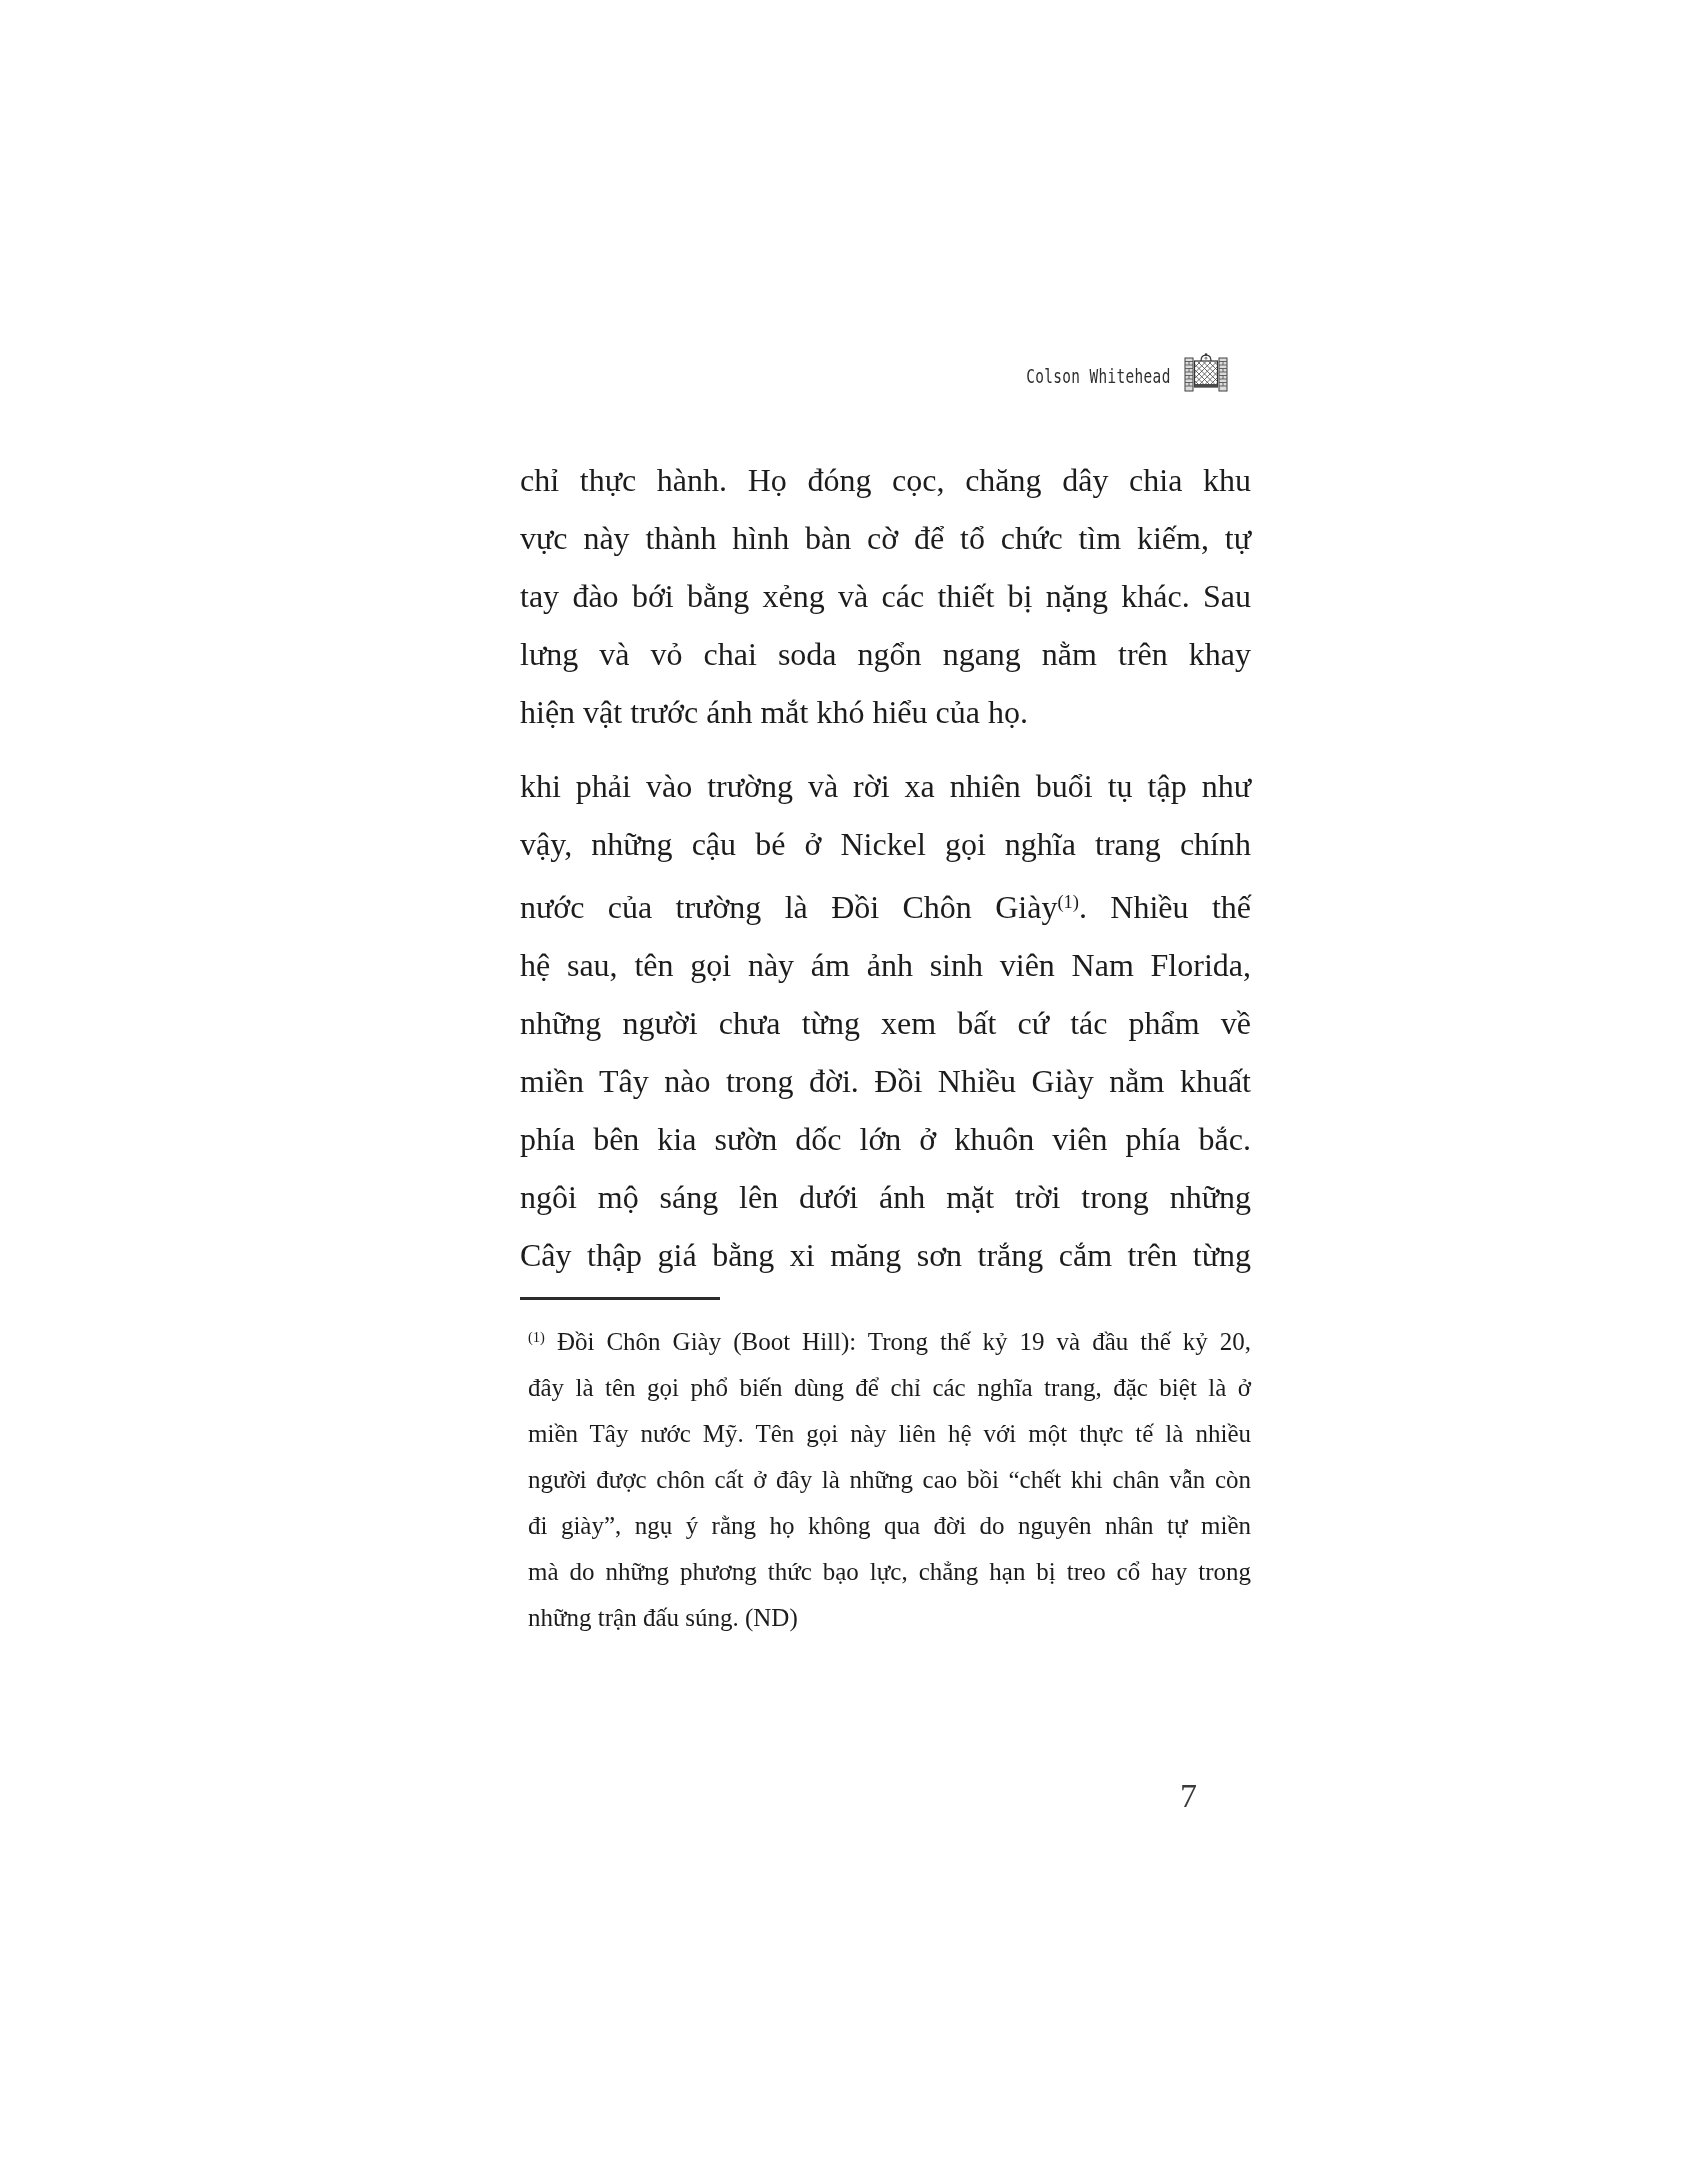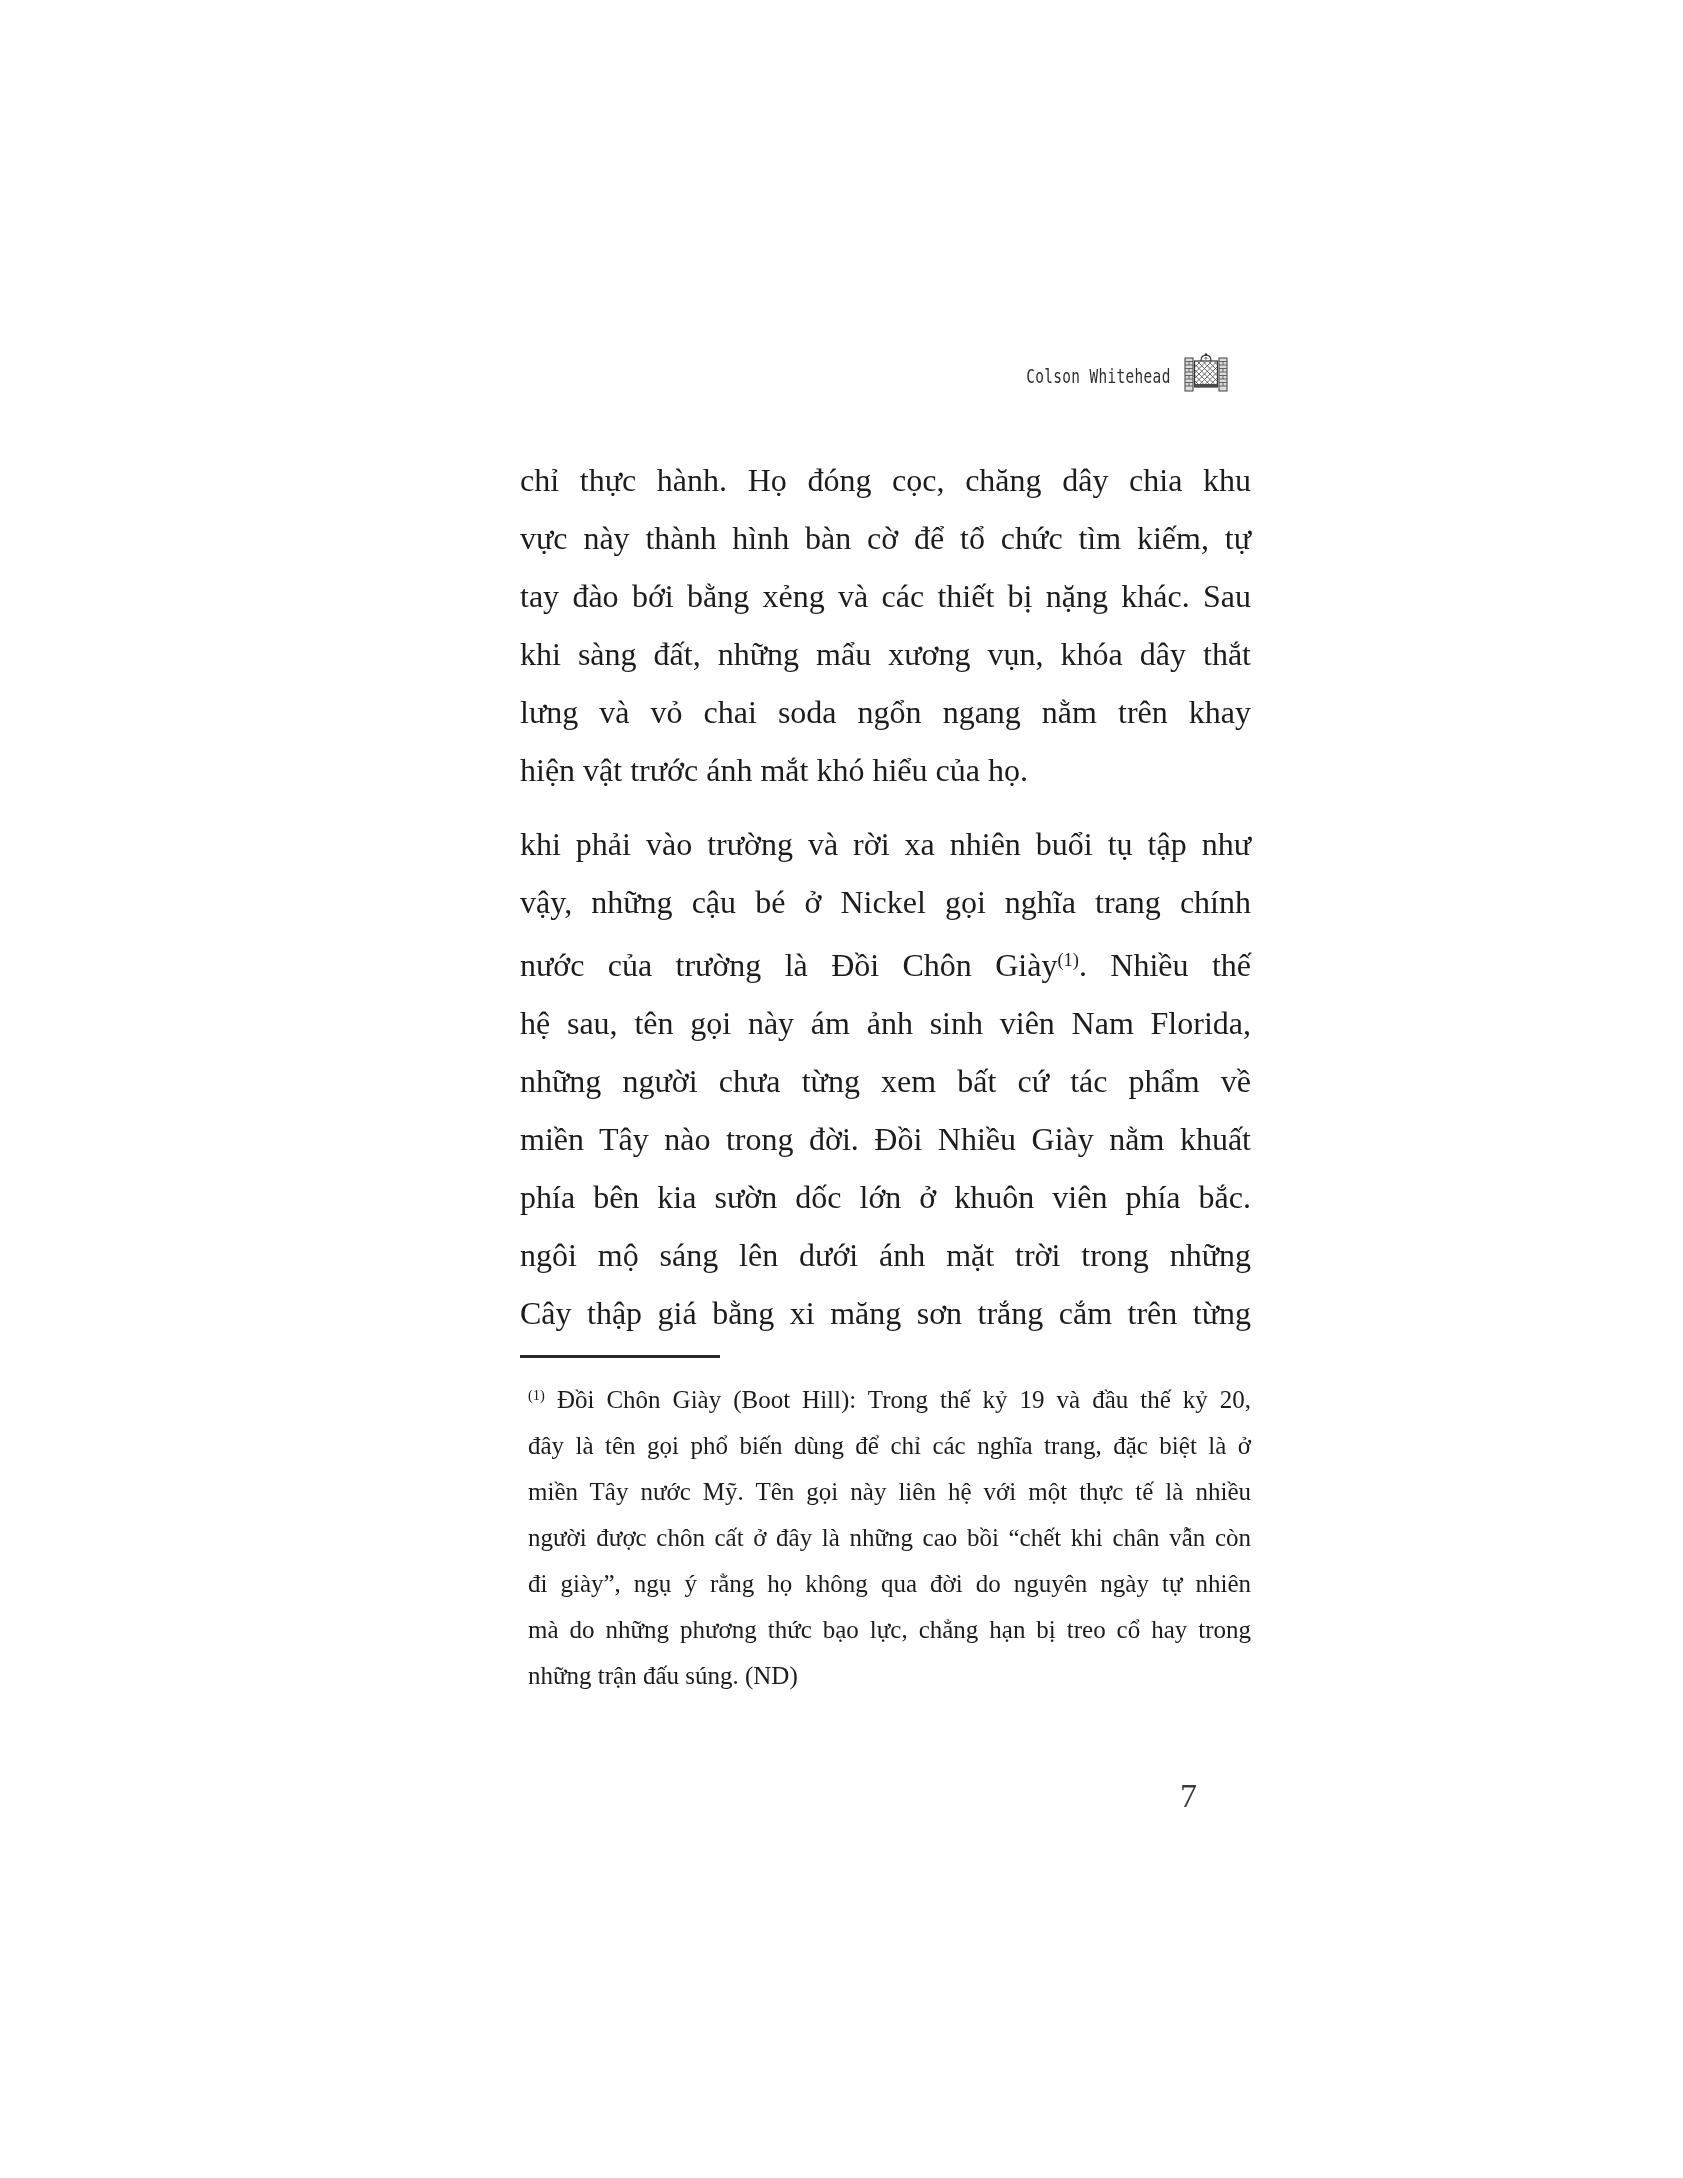--- a/index.html
+++ b/index.html
@@ -160,21 +160,20 @@
       </svg>
     </span>
   </div>
 
   <div class="text-block">
 
     <div class="para1">
       <div class="bline">chỉ thực hành. Họ đóng cọc, chăng dây chia khu</div>
       <div class="bline">vực này thành hình bàn cờ để tổ chức tìm kiếm, tự</div>
       <div class="bline">tay đào bới bằng xẻng và các thiết bị nặng khác. Sau</div>
-      <div class="bline">khi sàng đất, những mẩu xương vụn, khóa dây thắt</div>
       <div class="bline">lưng và vỏ chai soda ngổn ngang nằm trên khay</div>
       <div class="bline last">hiện vật trước ánh mắt khó hiểu của họ.</div>
     </div>
 
     <div class="para2">
       <div class="bline">khi phải vào trường và rời xa nhiên buổi tụ tập như</div>
       <div class="bline">vậy, những cậu bé ở Nickel gọi nghĩa trang chính</div>
       <div class="bline">
         <span>nước của trường là Đồi Chôn Giày</span><span class="sup">(1)</span><span>. Nhiều thế</span>
       </div>
@@ -188,21 +187,21 @@
 
     <div class="footnote-rule"></div>
 
     <div class="footnote">
       <div class="fline">
         <span class="sup">(1)</span><span> Đồi Chôn Giày (Boot Hill): Trong thế kỷ 19 và đầu thế kỷ 20,</span>
       </div>
       <div class="fline">đây là tên gọi phổ biến dùng để chỉ các nghĩa trang, đặc biệt là ở</div>
       <div class="fline">miền Tây nước Mỹ. Tên gọi này liên hệ với một thực tế là nhiều</div>
       <div class="fline">người được chôn cất ở đây là những cao bồi “chết khi chân vẫn còn</div>
-      <div class="fline">đi giày”, ngụ ý rằng họ không qua đời do nguyên ngày tự nhiên</div>
+      <div class="fline">đi giày”, ngụ ý rằng họ không qua đời do nguyên nhân tự miền</div>
       <div class="fline">mà do những phương thức bạo lực, chẳng hạn bị treo cổ hay trong</div>
       <div class="fline last">những trận đấu súng. (ND)</div>
     </div>
 
   </div>
 
   <div class="page-number">7</div>
 
 </div>
 

